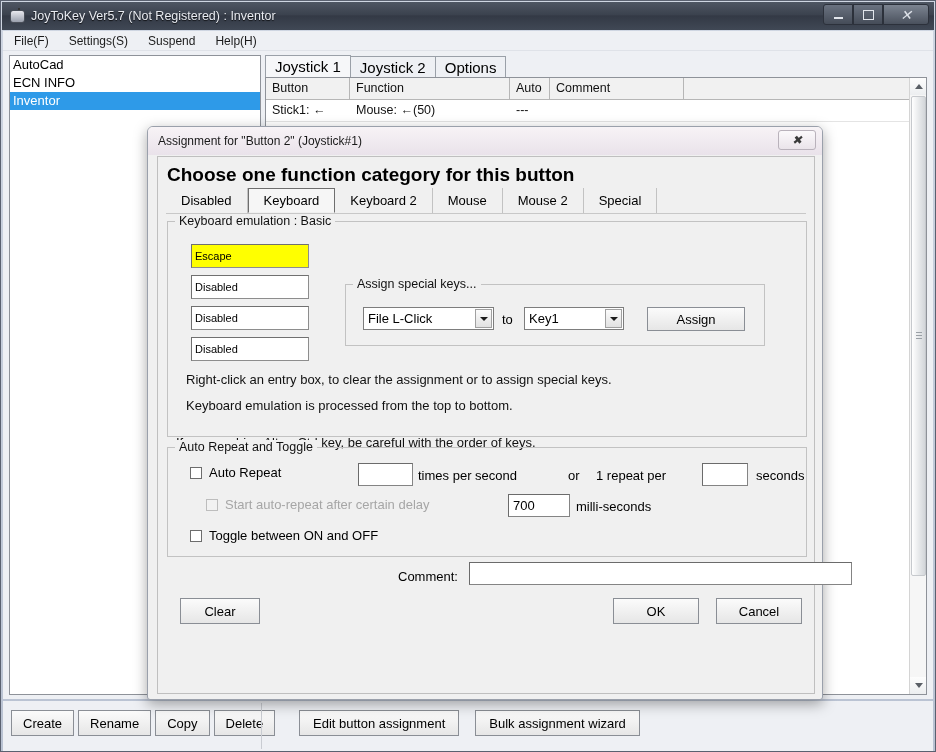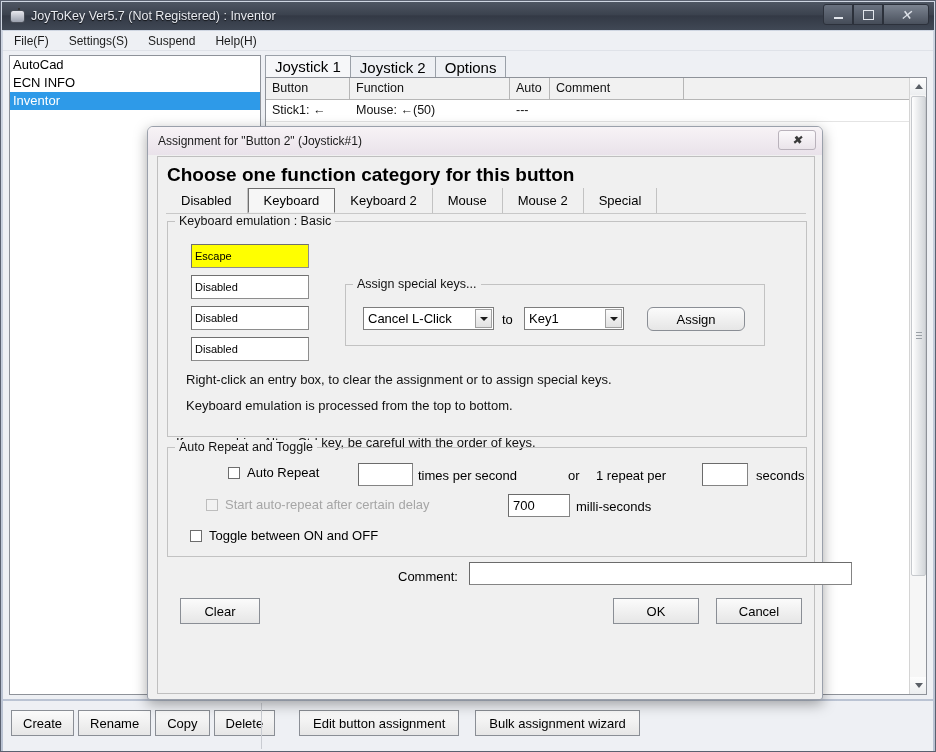--- a/index.html
+++ b/index.html
@@ -498,48 +498,48 @@
 
         <div class="entry-box highlight" style="top:22px;">Escape</div>
         <div class="entry-box" style="top:53px;">Disabled</div>
         <div class="entry-box" style="top:84px;">Disabled</div>
         <div class="entry-box" style="top:115px;">Disabled</div>
 
         <div class="group special-group">
           <span class="legend">Assign special keys...</span>
 
           <div class="combo" style="left:17px; top:22px; width:131px;">
-            <span>Cancel L-Click</span>
+            <span>File L-Click</span>
             <span class="arrow-btn">
                 <i></i>
               </span>
           </div>
 
           <span class="to-label" style="left:156px; top:27px;">to</span>
 
           <div class="combo" style="left:178px; top:22px; width:100px;">
             <span>Key1</span>
             <span class="arrow-btn">
                 <i></i>
               </span>
           </div>
 
-          <span class="btn assign-btn" style="left:301px; top:22px;border-radius:6px;">Assign</span>
+          <span class="btn assign-btn" style="left:301px; top:22px;">Assign</span>
         </div>
 
         <div class="hint" style="top:150px;">Right-click an entry box, to clear the assignment or to assign special keys.</div>
         <div class="hint" style="top:176px;">Keyboard emulation is processed from the top to bottom.</div>
       </div>
 
       <div class="hint" style="left:18px; top:278px;">If you combine Alt or Ctrl key, be careful with the order of keys.</div>
 
       <div class="group ar-group">
         <span class="legend">Auto Repeat and Toggle</span>
 
-        <div class="chk" style="left:22px; top:17px;margin-left:38px;">
+        <div class="chk" style="left:22px; top:17px;">
           <span class="box"></span>
           <span>Auto Repeat</span>
         </div>
         <div class="txtbox" style="left:190px; top:15px; width:55px; height:23px;"></div>
         <span class="lbl" style="left:250px; top:20px;">times per second</span>
         <span class="lbl" style="left:400px; top:20px;">or</span>
         <span class="lbl" style="left:428px; top:20px;">1 repeat per</span>
         <div class="txtbox" style="left:534px; top:15px; width:46px; height:23px;"></div>
         <span class="lbl" style="left:588px; top:20px;">seconds</span>
 

